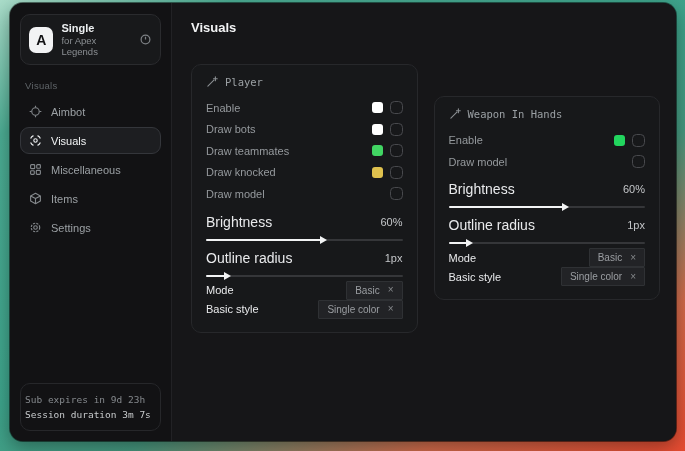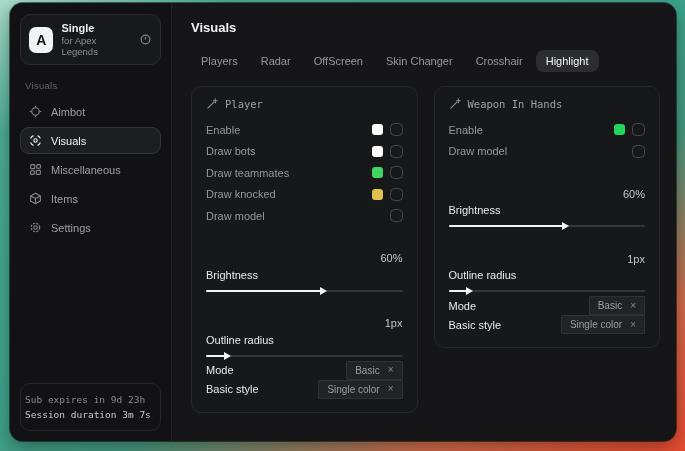--- a/index.html
+++ b/index.html
@@ -41,35 +41,35 @@
   .sub-line1 { color:#85898d; }
   .sub-line2 { color:#c7cacc; }
 
   
   .main { flex:1; background:#161618; padding:13px 16px 0 19px; display:flex; flex-direction:column; }
   .page-title { font-size:13px; font-weight:bold; color:#f2f3f4; margin:4px 0 15px; }
   .tabs { display:flex; align-items:center; gap:3px; }
   .tab { padding:5px 10px; font-size:11px; color:#96999d; border-radius:8px; cursor:default; }
   .tab.selected { background:#2b2d2f; color:#f4f5f6; }
 
-  .panels { display:flex; gap:16px; margin-top:14px; align-items:flex-start; }
+  .panels { display:flex; gap:16px; margin-top:14px; align-items:center; }
   .panel { flex:1; background:#17181a; border:1px solid #27282b; border-radius:10px; padding:11px 14px 13px; }
   .panel-title { display:flex; align-items:center; gap:7px; font-family:"DejaVu Sans Mono", monospace;
     font-size:10.5px; color:#9ba0a4; margin-bottom:9px; }
   .panel-title .ic { color:#8a8e92; display:flex; }
 
   .trow { display:flex; align-items:center; height:21.5px; }
   .trow .lbl { font-size:11px; color:#95999d; }
   .trow .ctl { margin-left:auto; display:flex; align-items:center; gap:7px; }
   .swatch { width:11px; height:11px; border-radius:3px; }
   .checkbox { width:13px; height:13px; border:1.5px solid #48494d; border-radius:4.5px; background:transparent; }
 
   .slider-group { margin-top:9px; }
   .slider-head { display:flex; align-items:center; justify-content:space-between; }
-  .slider-label { font-size:11px; font-weight:500; color:#e9eaec;margin-top:33px; }
+  .slider-label { font-size:14px; font-weight:500; color:#e9eaec; }
   .slider-value { font-size:11px; color:#c4c6c9; }
   .slider-track { position:relative; height:2px; background:#353639; border-radius:2px; margin:9px 0 4px; }
   .slider-fill { position:absolute; left:0; top:0; height:2px; background:#f2f3f4; border-radius:2px; }
   .slider-thumb { position:absolute; top:-3px; width:0; height:0; margin-left:-4px;
     border-top:4px solid transparent; border-bottom:4px solid transparent; border-left:7px solid #f2f3f4; }
 
   .select-row { display:flex; align-items:center; justify-content:space-between; }
   .select-label { font-size:11px; font-weight:500; color:#e9eaec; }
   .pill { display:flex; align-items:center; gap:8px; background:#222326; border:1px solid #2f3134;
     border-radius:1px; padding:3px 8px; }
@@ -165,28 +165,20 @@
 
       <div class="sub-card">
         <div class="sub-line1">Sub expires in 9d 23h</div>
         <div class="sub-line2">Session duration 3m 7s</div>
       </div>
     </div>
 
     <div class="main">
       <div class="page-title">Visuals</div>
 
-      <div class="tabs">
-        <div class="tab">Players</div>
-        <div class="tab">Radar</div>
-        <div class="tab">OffScreen</div>
-        <div class="tab">Skin Changer</div>
-        <div class="tab">Crosshair</div>
-        <div class="tab selected">Highlight</div>
-      </div>
 
       <div class="panels">
 
         <div class="panel">
           <div class="panel-title">
             <span class="ic">
               <svg width="12" height="12" viewBox="0 0 16 16" fill="none" stroke="currentColor" stroke-width="1.5" stroke-linecap="round">
                 <line x1="2.5" y1="13.5" x2="10.5" y2="5.5"></line>
                   <line x1="12.5" y1="1.2" x2="12.5" y2="6.2"></line>
                   <line x1="10" y1="3.7" x2="15" y2="3.7"></line>

